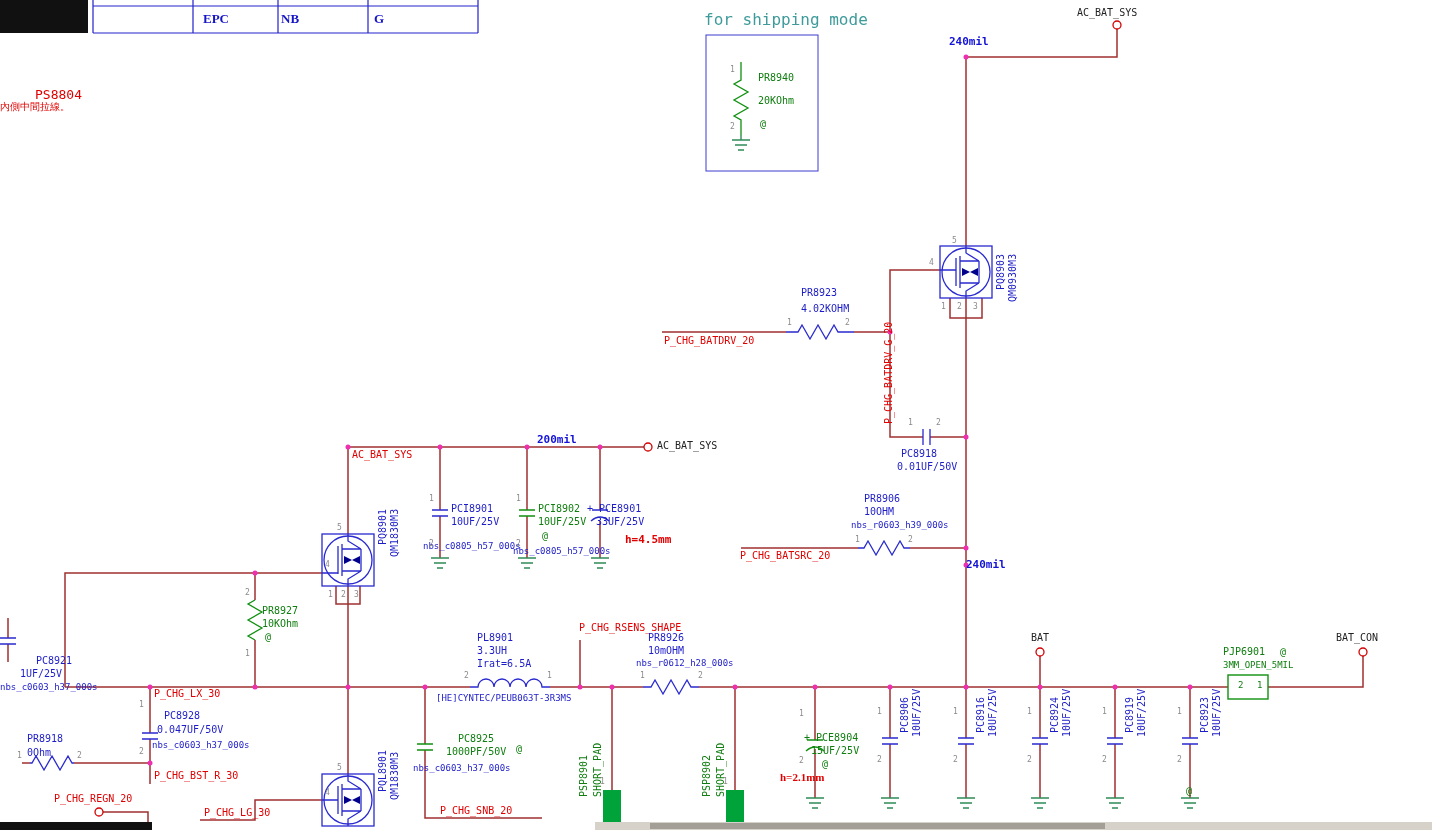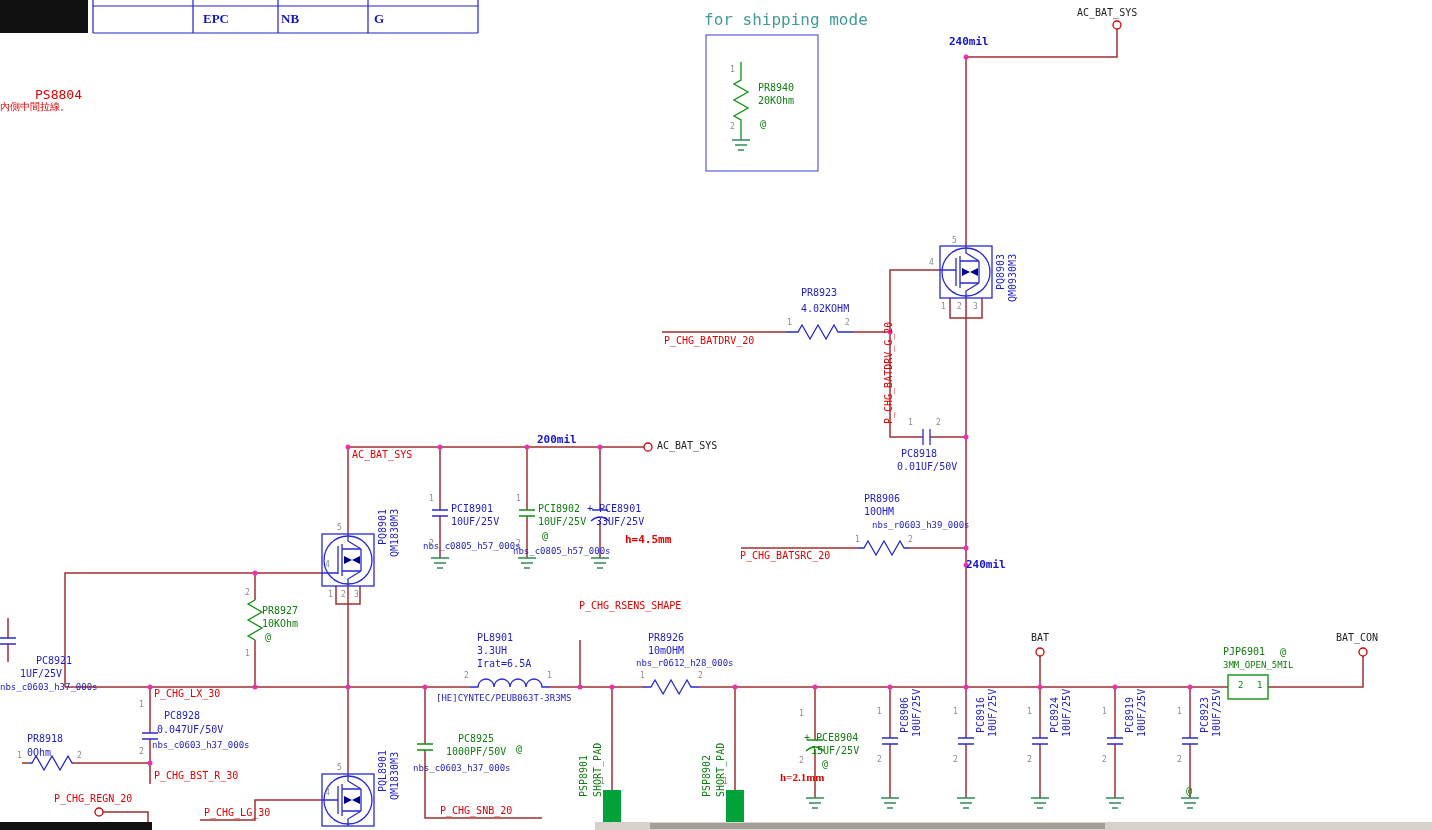--- a/index.html
+++ b/index.html
@@ -167,21 +167,21 @@
 
 <div id="labels-layer">
       <div class="lbl tbl" style="left: 203px; top: 12px;">EPC</div>
       <div class="lbl tbl" style="left: 281px; top: 12px;">NB</div>
       <div class="lbl tbl" style="left: 374px; top: 12px;">G</div>
       <div class="lbl teal" style="left: 704px; top: 12px;">for shipping mode</div>
       <div class="lbl bigred" style="left: 0px; top: 88px;">PS8804</div>
       <div class="lbl red" style="left: 0px; top: 102px;">內側中間拉線。</div>
       <div class="lbl blk" style="left: 1077px; top: 8px;">AC_BAT_SYS</div>
       <div class="lbl mil" style="left: 949px; top: 36px;">240mil</div>
-      <div class="lbl green" style="left: 758px; top: 83px;">PR8940</div>
+      <div class="lbl green" style="left: 758px; top: 73px;">PR8940</div>
       <div class="lbl green" style="left: 758px; top: 96px;">20KOhm</div>
       <div class="lbl green" style="left: 760px; top: 119px;">@</div>
       <div class="lbl pin" style="left: 730px; top: 66px;">1</div>
       <div class="lbl pin" style="left: 730px; top: 123px;">2</div>
       <div class="lbl blue rot" style="left: 996px; top: 290px;">PQ8903</div>
       <div class="lbl blue rot" style="left: 1008px; top: 302px;">QM0930M3</div>
       <div class="lbl pin" style="left: 952px; top: 237px;">5</div>
       <div class="lbl pin" style="left: 929px; top: 259px;">4</div>
       <div class="lbl pin" style="left: 941px; top: 303px;">1</div>
       <div class="lbl pin" style="left: 957px; top: 303px;">2</div>
@@ -208,21 +208,21 @@
       <div class="lbl green" style="left: 538px; top: 517px;">10UF/25V</div>
       <div class="lbl green" style="left: 542px; top: 531px;">@</div>
       <div class="lbl b9" style="left: 513px; top: 547px;">nbs_c0805_h57_000s</div>
       <div class="lbl pin" style="left: 516px; top: 495px;">1</div>
       <div class="lbl pin" style="left: 516px; top: 540px;">2</div>
       <div class="lbl blue" style="left: 587px; top: 504px;">+ PCE8901</div>
       <div class="lbl blue" style="left: 596px; top: 517px;">33UF/25V</div>
       <div class="lbl redb" style="left: 625px; top: 534px;">h=4.5mm</div>
       <div class="lbl blue" style="left: 864px; top: 494px;">PR8906</div>
       <div class="lbl blue" style="left: 864px; top: 507px;">10OHM</div>
-      <div class="lbl b9" style="left: 851px; top: 521px; margin-left: 21px;">nbs_r0603_h39_000s</div>
+      <div class="lbl b9" style="left: 851px; top: 521px;">nbs_r0603_h39_000s</div>
       <div class="lbl pin" style="left: 855px; top: 536px;">1</div>
       <div class="lbl pin" style="left: 908px; top: 536px;">2</div>
       <div class="lbl red" style="left: 740px; top: 551px;">P_CHG_BATSRC_20</div>
       <div class="lbl mil" style="left: 966px; top: 559px;">240mil</div>
       <div class="lbl blue rot" style="left: 378px; top: 545px;">PQ8901</div>
       <div class="lbl blue rot" style="left: 390px; top: 557px;">QM1830M3</div>
       <div class="lbl pin" style="left: 337px; top: 524px;">5</div>
       <div class="lbl pin" style="left: 325px; top: 561px;">4</div>
       <div class="lbl pin" style="left: 328px; top: 591px;">1</div>
       <div class="lbl pin" style="left: 341px; top: 591px;">2</div>
@@ -234,21 +234,21 @@
       <div class="lbl pin" style="left: 245px; top: 650px;">1</div>
       <div class="lbl blue" style="left: 20px; top: 656px; margin-left: 16px;">PC8921</div>
       <div class="lbl blue" style="left: 20px; top: 669px;">1UF/25V</div>
       <div class="lbl b9" style="left: 0px; top: 683px;">nbs_c0603_h37_000s</div>
       <div class="lbl blue" style="left: 477px; top: 633px;">PL8901</div>
       <div class="lbl blue" style="left: 477px; top: 646px;">3.3UH</div>
       <div class="lbl blue" style="left: 477px; top: 659px;">Irat=6.5A</div>
       <div class="lbl b9" style="left: 436px; top: 694px;">[HE]CYNTEC/PEUB063T-3R3MS</div>
       <div class="lbl pin" style="left: 464px; top: 672px;">2</div>
       <div class="lbl pin" style="left: 547px; top: 672px;">1</div>
-      <div class="lbl red" style="left: 579px; top: 601px;">P_CHG_RSENS_SHAPE</div>
+      <div class="lbl red" style="left: 579px; top: 623px;">P_CHG_RSENS_SHAPE</div>
       <div class="lbl blue" style="left: 648px; top: 633px;">PR8926</div>
       <div class="lbl blue" style="left: 648px; top: 646px;">10mOHM</div>
       <div class="lbl b9" style="left: 636px; top: 659px;">nbs_r0612_h28_000s</div>
       <div class="lbl pin" style="left: 640px; top: 672px;">1</div>
       <div class="lbl pin" style="left: 698px; top: 672px;">2</div>
       <div class="lbl blk" style="left: 1031px; top: 633px;">BAT</div>
       <div class="lbl blk" style="left: 1336px; top: 633px;">BAT_CON</div>
       <div class="lbl green" style="left: 1223px; top: 647px;">PJP6901</div>
       <div class="lbl green" style="left: 1280px; top: 647px;">@</div>
       <div class="lbl g9" style="left: 1223px; top: 661px;">3MM_OPEN_5MIL</div>

